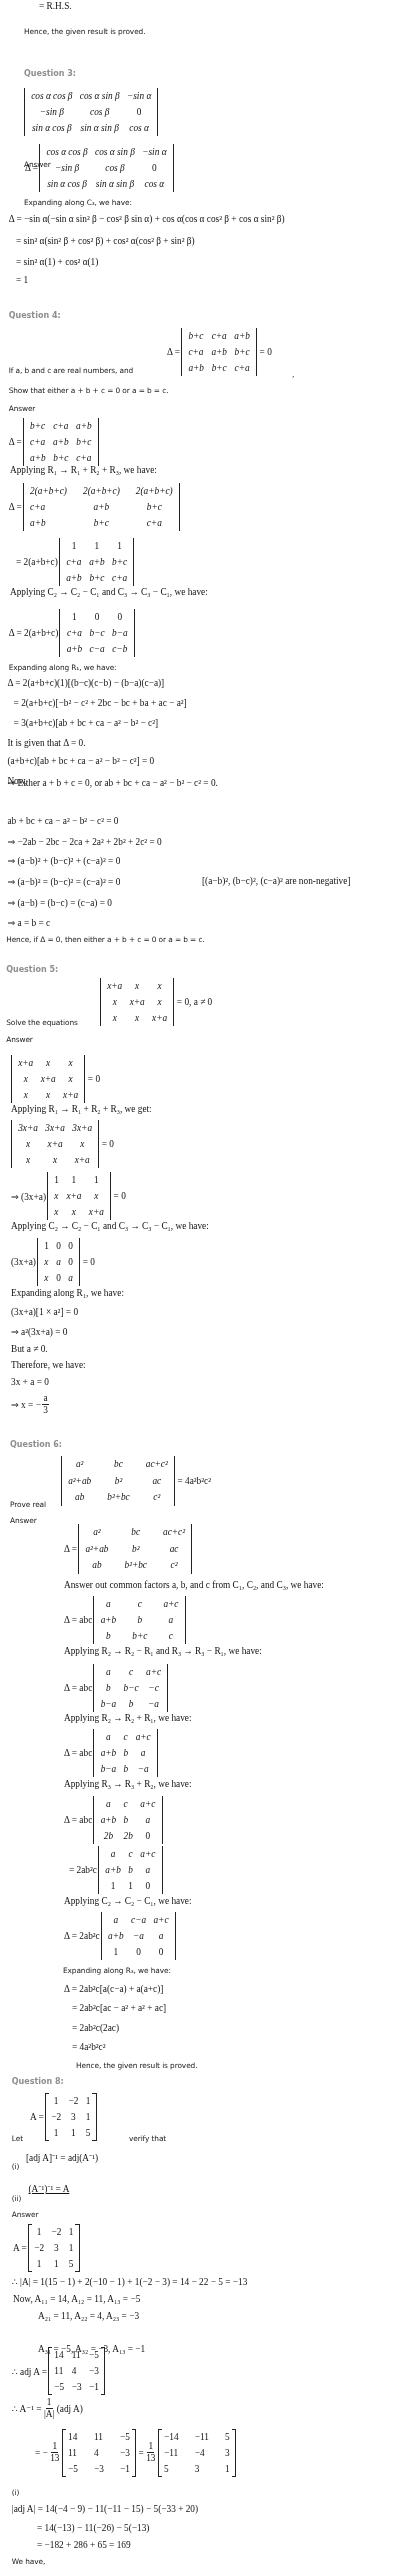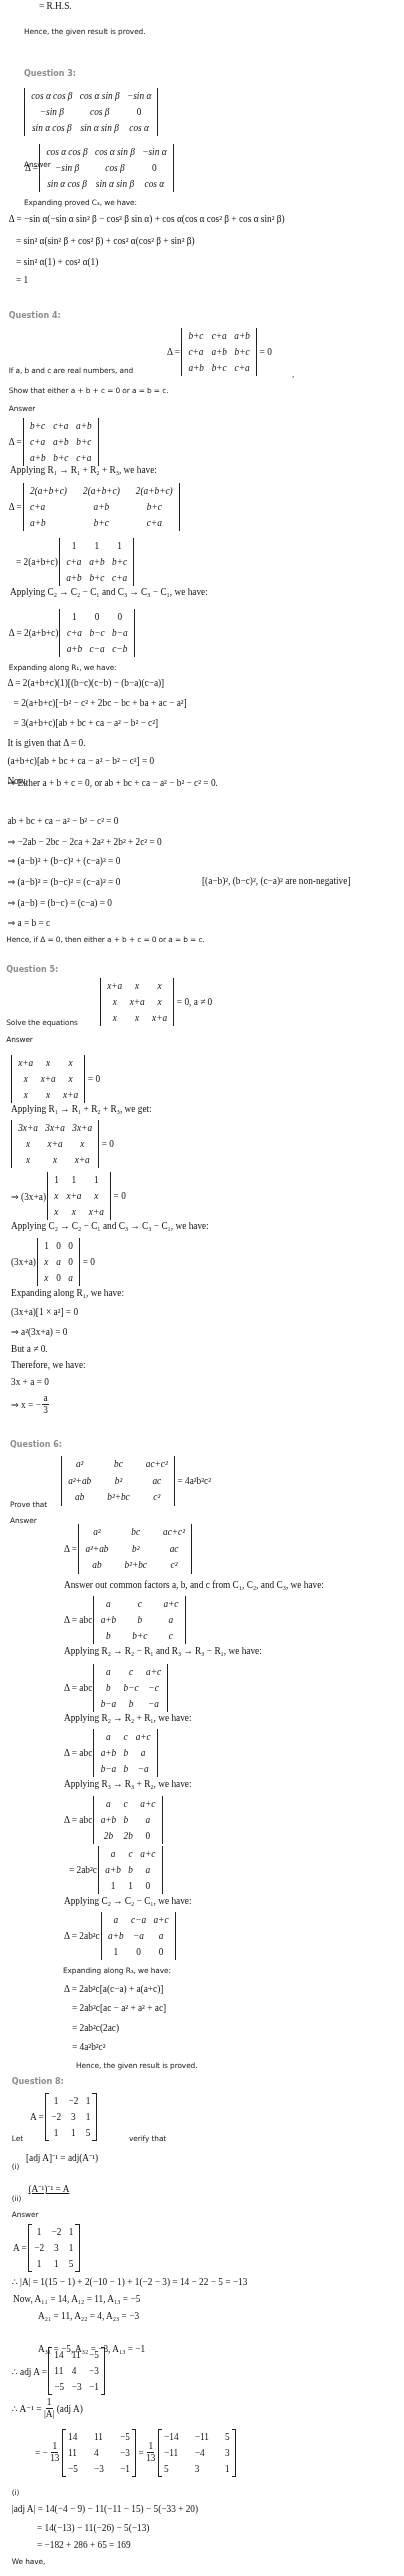--- a/index.html
+++ b/index.html
@@ -52,21 +52,21 @@
         <span class="cell" style="line-height: 16px;">cos α sin β</span>
         <span class="cell" style="line-height: 16px;">−sin α</span>
         <span class="cell" style="line-height: 16px;">−sin β</span>
         <span class="cell" style="line-height: 16px;">cos β</span>
         <span class="cell up" style="line-height: 16px;">0</span>
         <span class="cell" style="line-height: 16px;">sin α cos β</span>
         <span class="cell" style="line-height: 16px;">sin α sin β</span>
         <span class="cell" style="line-height: 16px;">cos α</span>
       </span>
     </div>
-    <div class="blk prose" style="top: 198px; left: 24px;">Expanding proved C₃, we have:</div>
+    <div class="blk prose" style="top: 198px; left: 24px;">Expanding along C₃, we have:</div>
     <div class="blk math" style="top: 214px; left: 8.7px;">Δ = −sin α(−sin α sin² β − cos² β sin α) + cos α(cos α cos² β + cos α sin² β)</div>
     <div class="blk math" style="top: 236px; left: 16px;">= sin² α(sin² β + cos² β) + cos² α(cos² β + sin² β)</div>
     <div class="blk math" style="top: 257px; left: 16px;">= sin² α(1) + cos² α(1)</div>
     <div class="blk math" style="top: 275px; left: 16px;">= 1</div>
     <div class="blk heading" style="top: 311px; left: 8.7px;">Question 4:</div>
     <div class="blk prose" style="top: 366px; left: 8.7px;">If a, b and c are real numbers, and</div>
     <div class="blk math row" style="top: 328px; left: 167px;">
       <span class="lhs">Δ =</span>
       <span class="det bars" style="grid-template-columns: repeat(3, auto);">
         <span class="cell" style="text-align: left; line-height: 16px;">b+c</span>
@@ -242,21 +242,21 @@
     <div class="blk math" style="top: 1360px; left: 11px;">Therefore, we have:</div>
     <div class="blk math" style="top: 1377px; left: 11px;">3x + a = 0</div>
     <div class="blk math row" style="top: 1393px; left: 11px;">
       <span>⇒ x = −</span>
       <span class="frac">
         <span class="num">a</span>
         <span class="den">3</span>
       </span>
     </div>
     <div class="blk heading" style="top: 1440px; left: 10px;">Question 6:</div>
-    <div class="blk prose" style="top: 1500px; left: 10px;">Prove that</div>
+    <div class="blk prose" style="top: 1500px; left: 10px;">Prove real</div>
     <div class="blk math row" style="top: 1456px; left: 61px;">
       <span class="det bars" style="grid-template-columns: repeat(3, auto); column-gap: 8.7px;">
         <span class="cell" style="line-height: 16.7px;">a²</span>
         <span class="cell" style="line-height: 16.7px;">bc</span>
         <span class="cell" style="line-height: 16.7px;">ac+c²</span>
         <span class="cell" style="line-height: 16.7px;">a²+ab</span>
         <span class="cell" style="line-height: 16.7px;">b²</span>
         <span class="cell" style="line-height: 16.7px;">ac</span>
         <span class="cell" style="line-height: 16.7px;">ab</span>
         <span class="cell" style="line-height: 16.7px;">b²+bc</span>

